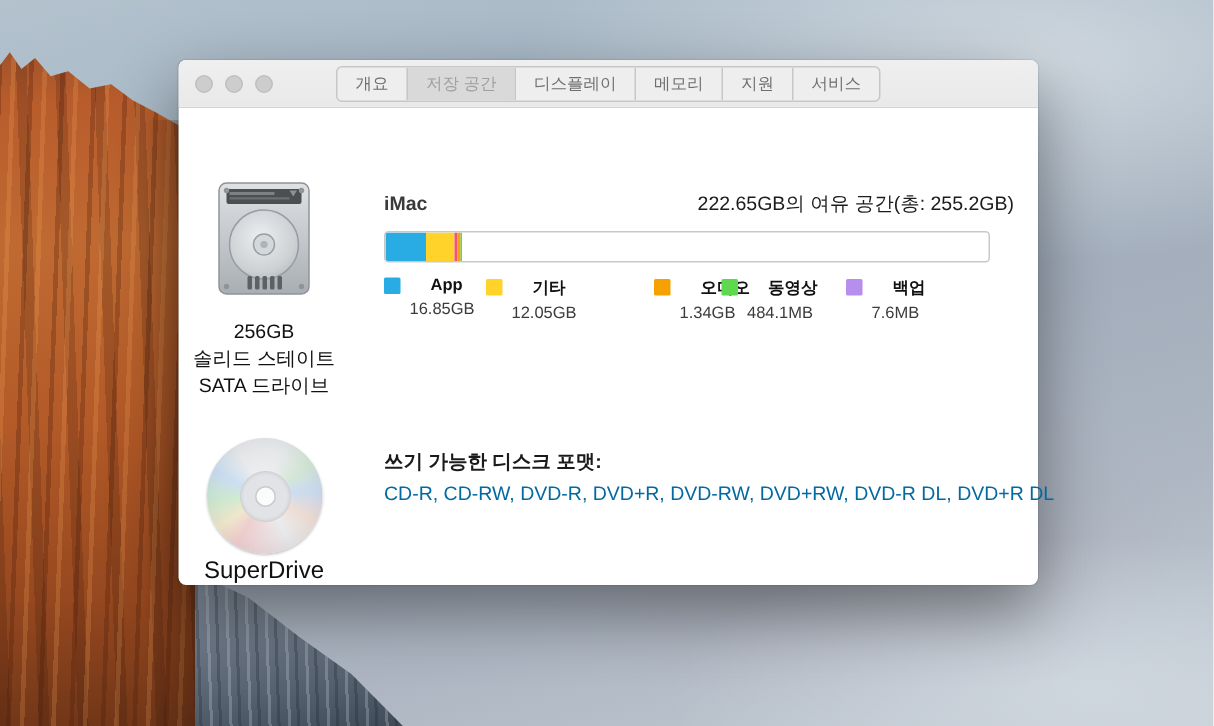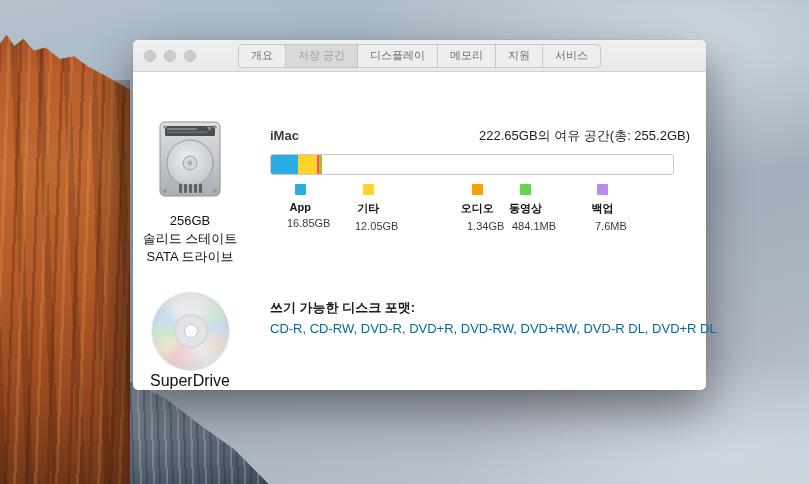--- a/index.html
+++ b/index.html
@@ -30,21 +30,21 @@
       repeating-linear-gradient(88deg, rgba(40,15,5,0.18) 0 7px, rgba(0,0,0,0) 7px 26px),
       linear-gradient(178deg, #8a4a28 0%, #b85c2c 14%, #c06a32 34%, #b35a28 58%, #96481f 82%, #703618 100%);
   }
   .cliff-shade {
     position: absolute; left: 96px; top: 80px; width: 34px; height: 404px;
     background: linear-gradient(90deg, rgba(0,0,0,0) 0%, rgba(40,20,10,0.35) 100%);
   }
 
   
   .window {
-    position: absolute; left: 133px; top: 40px; width: 573px; height: 350px;
+    position: absolute; left: 119px; top: 40px; width: 573px; height: 350px;
     background: #ffffff; border-radius: 5px;
     box-shadow: 0 18px 45px rgba(0,0,0,0.42), 0 0 1px rgba(0,0,0,0.35);
   }
   .titlebar {
     position: relative; height: 32px;
     background: linear-gradient(#efefef, #e9e9e9);
     border-bottom: 1px solid #d2d2d2;
     border-radius: 5px 5px 0 0;
     display: flex; align-items: center; justify-content: center;
   }
@@ -84,21 +84,21 @@
   .device-row { position: absolute; left: 137px; top: 55px; width: 420px; display: flex; justify-content: space-between; align-items: baseline; }
   .device-name { font-size: 13px; font-weight: bold; color: #3a3a3a; }
   .free-space { font-size: 13px; color: #1c1c1c; }
 
   .usage-bar { position: absolute; left: 137px; top: 82px; width: 404px; height: 21px;
     border: 1px solid #c9c9c9; border-radius: 3px; background: #ffffff; overflow: hidden; display: flex; }
   .usage-seg { height: 100%; }
 
   .legend { position: absolute; left: 0; top: 112px; width: 573px; height: 34px; }
   .legend-item { position: absolute; top: 0; }
-  .legend-head { display: flex; align-items: center; gap: 6px; flex-direction: column; }
+  .legend-head { display: flex; align-items: center; gap: 20px; }
   .legend-swatch { width: 11px; height: 11px; border-radius: 1px; flex: 0 0 auto; }
   .legend-label { font-size: 11px; font-weight: bold; color: #111; white-space: nowrap; }
   .legend-value { font-size: 11px; color: #3c3c3c; margin: 4px 0 0 17px; white-space: nowrap; }
 
   .formats-title { position: absolute; left: 137px; top: 227px; font-size: 13px; font-weight: bold; color: #1a1a1a; }
   .formats-list { position: absolute; left: 137px; top: 249px; font-size: 13px; color: #0369a1; white-space: nowrap; }
 </style>
 </head>
 <body>
 

